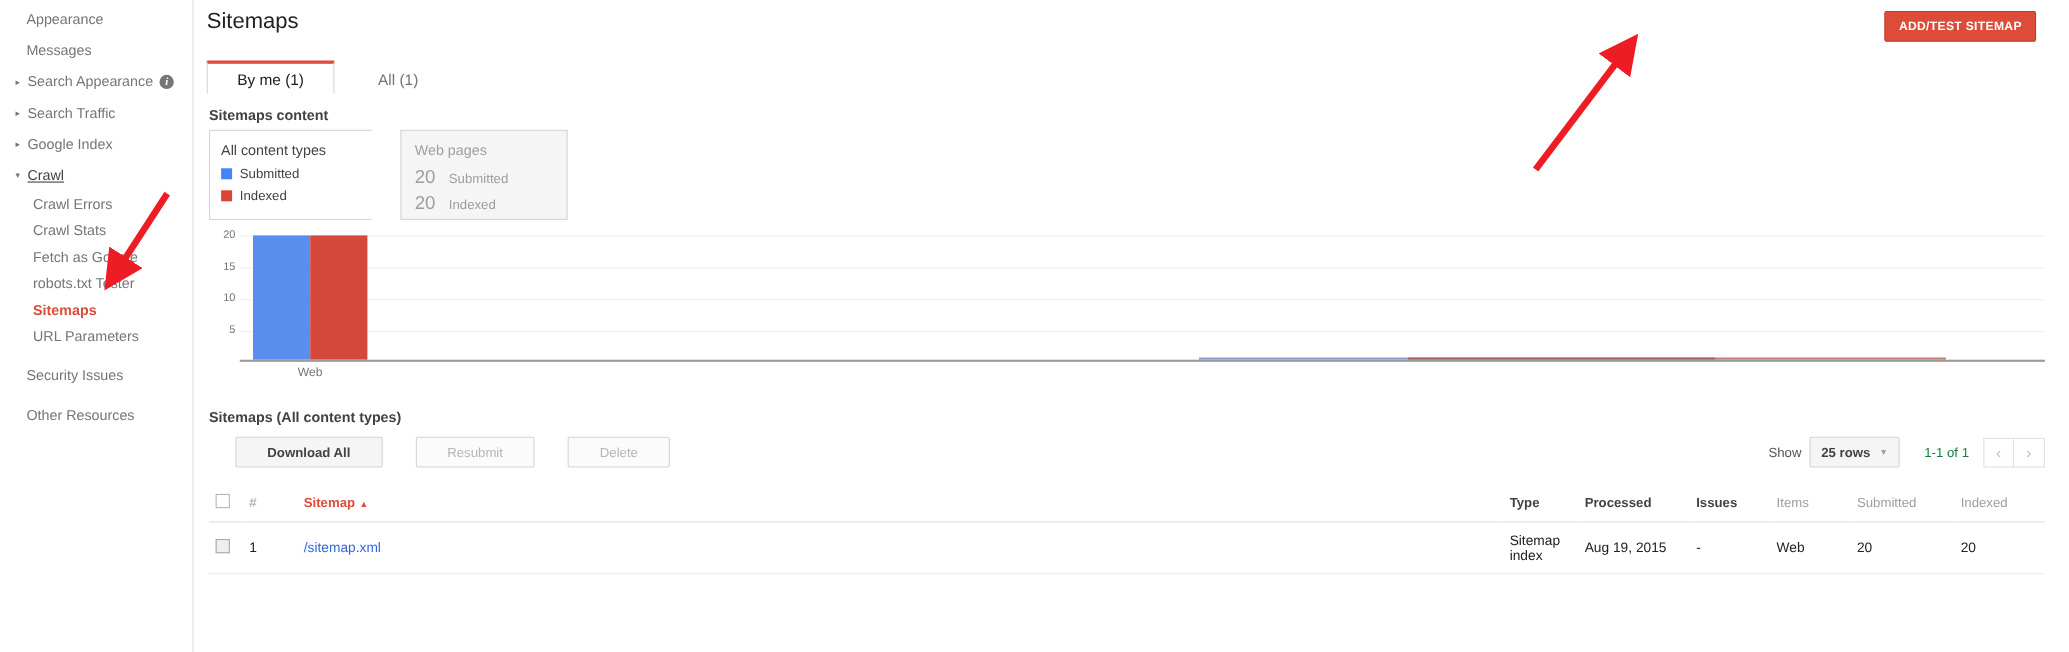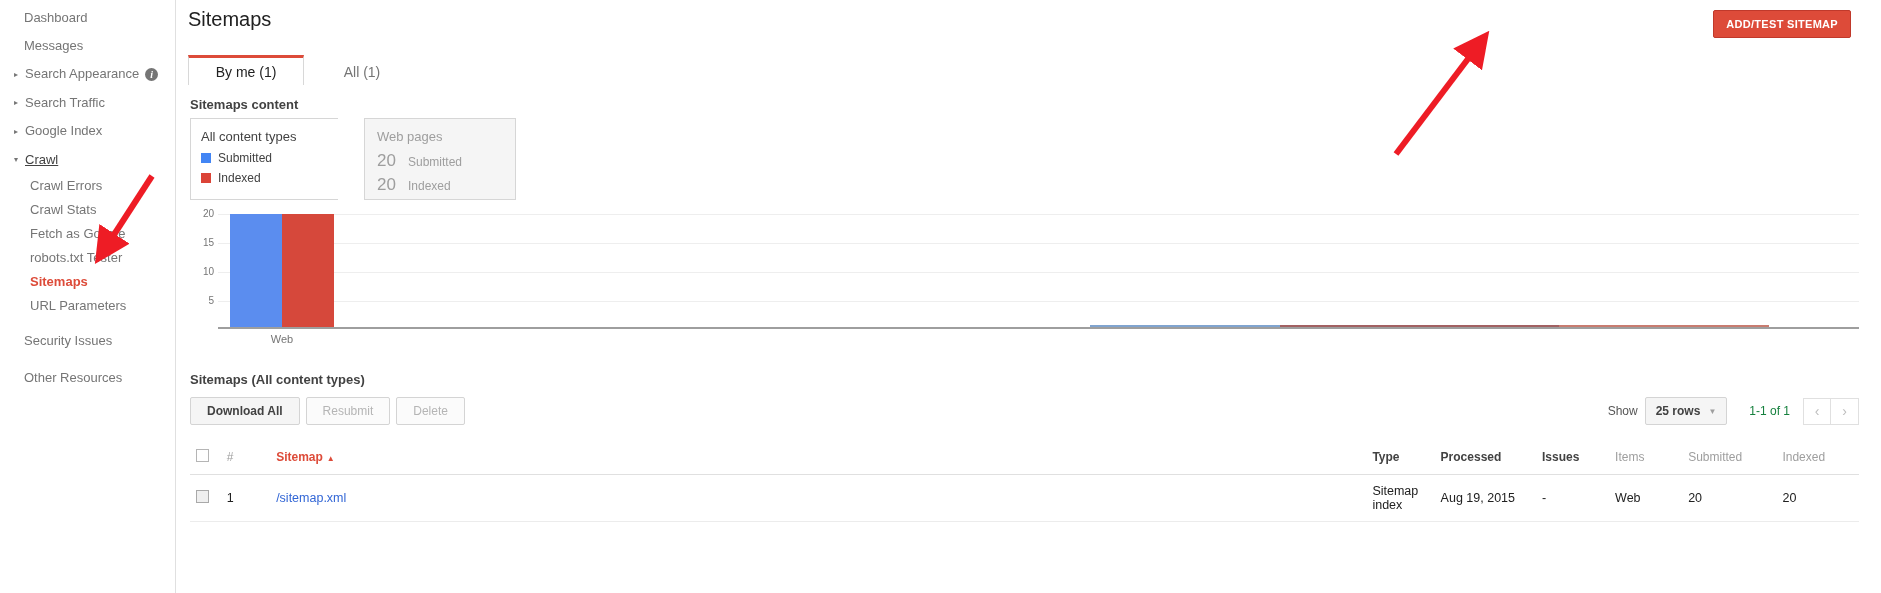--- a/index.html
+++ b/index.html
@@ -148,22 +148,22 @@
   .tail-line-red {
     position: absolute; left: 1090px; right: 90px; bottom: 2px; height: 2px; background: #b04433; opacity:.7;
   }
 
   
   .table-section { margin-top: 28px; margin-left: 2px; }
   .table-title { font-size: 13px; font-weight: bold; color: #424242; margin-bottom: 10px; }
   .toolbar { display: flex; align-items: center; position: relative; }
   .btn {
     font-size: 12px; border: 1px solid #d4d4d4; border-radius: 2px;
-    background: #f5f5f5; color: #424242; padding: 6px 16px;
-    margin-right: 6px; cursor: pointer; font-weight: bold;
+    background: #f5f5f5; color: #424242; padding: 6px 28px;
+    margin-right: 6px; cursor: pointer; font-weight: bold; margin-left: 24px;
   }
   .btn.disabled { color: #b5b5b5; background: #fbfbfb; cursor: default; font-weight: normal; }
   .pager { position: absolute; right: 0; display: flex; align-items: center; }
   .pager .lbl { font-size: 12px; color: #555; margin-right: 7px; }
   .select-box {
     font-size: 12px; color: #424242; background: #f5f5f5;
     border: 1px solid #d4d4d4; border-radius: 2px;
     padding: 6px 10px; cursor: pointer; display: flex; align-items: center; font-weight: bold;
   }
   .select-box .arr { margin-left: 8px; font-size: 8px; color: #9e9e9e; }
@@ -205,21 +205,21 @@
   
   .arrow-svg { position: absolute; top: 0; left: 0; pointer-events: none; }
 </style>
 </head>
 <body>
 
 <div class="app">
 
   <div class="sidebar">
     <div class="nav-item top">
-      <span>Dashboard</span>
+      <span>Appearance</span>
     </div>
     <div class="nav-item top">
       <span>Messages</span>
     </div>
     <div class="nav-item expandable">
       <span class="caret">▸</span><span>Search Appearance</span><span class="info-badge">i</span>
     </div>
     <div class="nav-item expandable">
       <span class="caret">▸</span><span>Search Traffic</span>
     </div>

